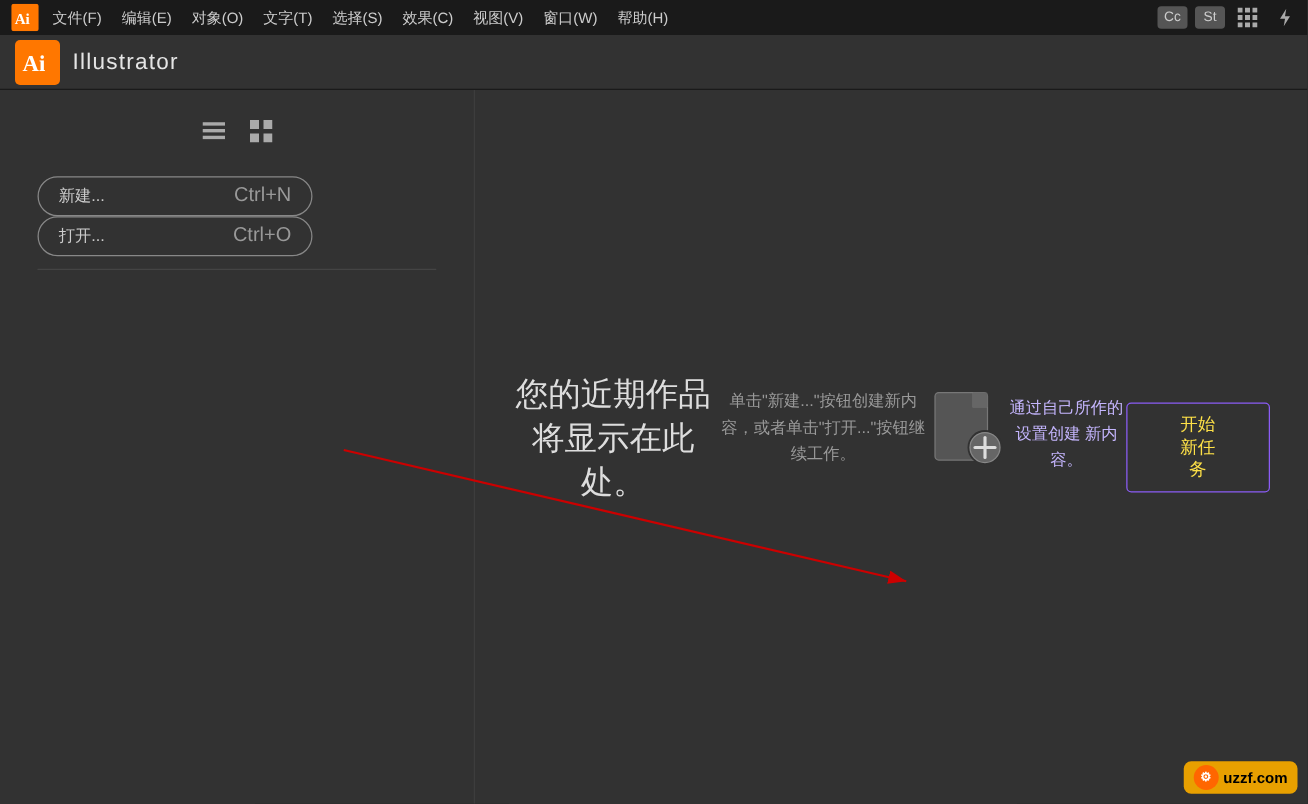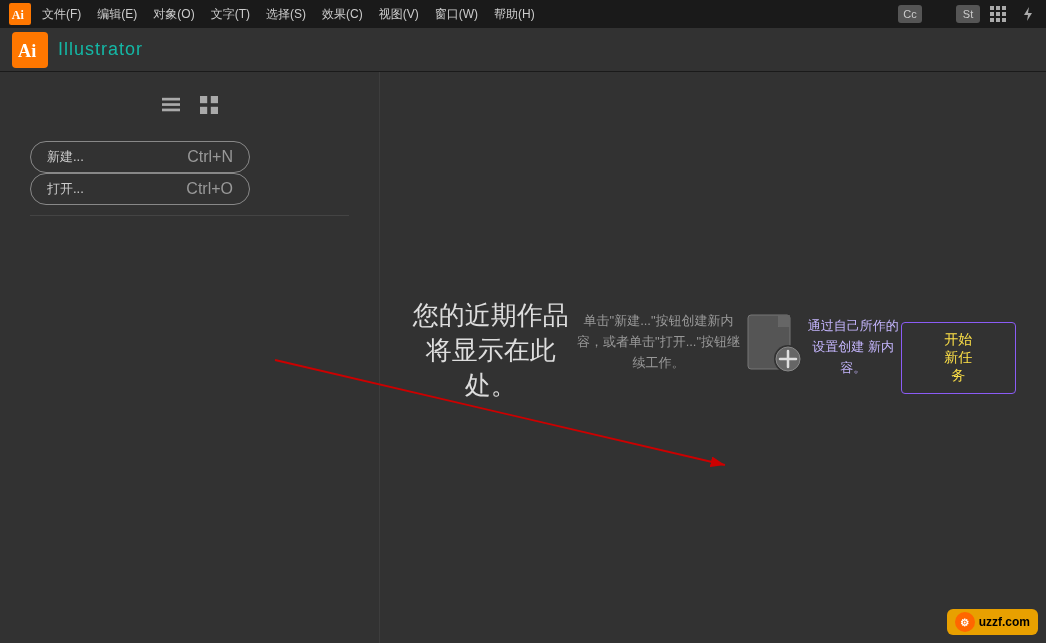--- a/index.html
+++ b/index.html
@@ -63,21 +63,20 @@
       color: #aaa;
       font-size: 12px;
       cursor: pointer;
     }
     .tb-badge {
       background: #555;
       border-radius: 3px;
       padding: 1px 4px;
       font-size: 11px;
       color: #ccc;
-      margin-left: 28px;
     }
 
     
     #app-bar {
       height: 44px;
       background: #323232;
       display: flex;
       align-items: center;
       padding: 0 12px;
       border-bottom: 1px solid #1a1a1a;
@@ -91,21 +90,21 @@
       align-items: center;
       justify-content: center;
       margin-right: 10px;
       flex-shrink: 0;
     }
     .ai-logo-large svg {
       width: 28px;
       height: 28px;
     }
     #app-title {
-      color: #14b8a6;
+      color: #e5e5e5;
       font-size: 18px;
       font-weight: 300;
       letter-spacing: 1px;
       text-align: right;
     }
 
     
     #main-content {
       display: flex;
       height: calc(643px - 28px - 44px);

